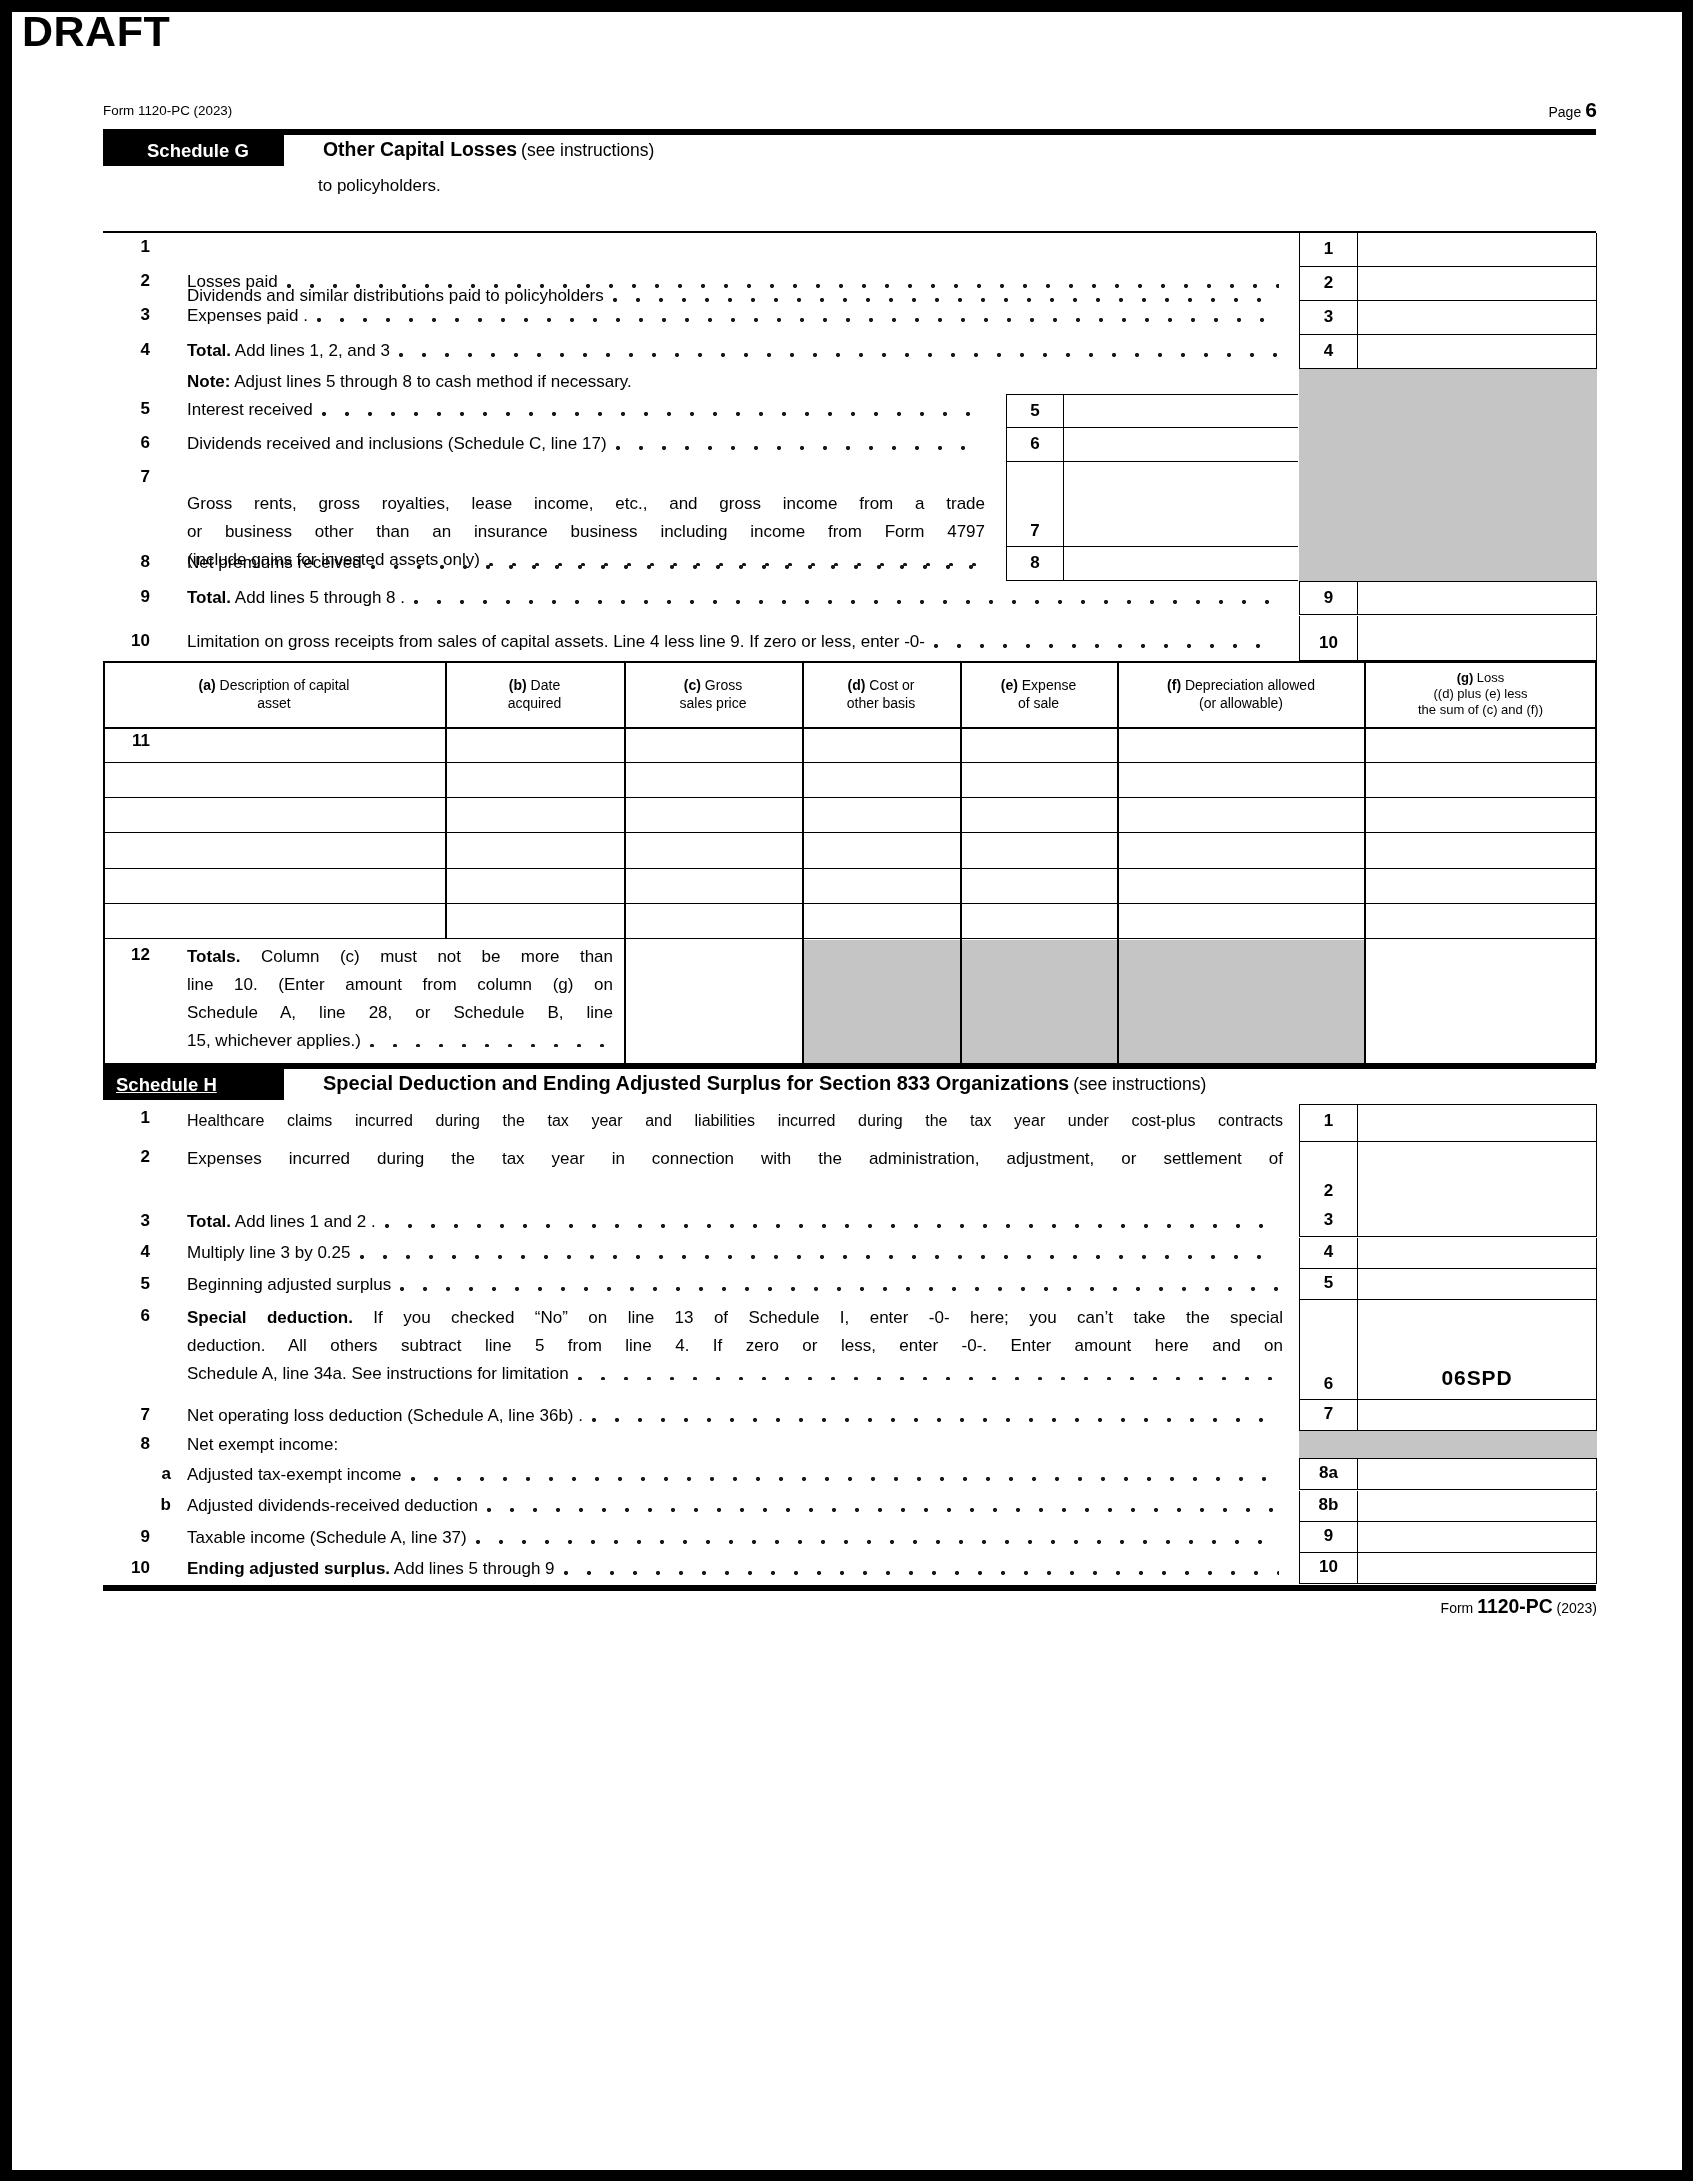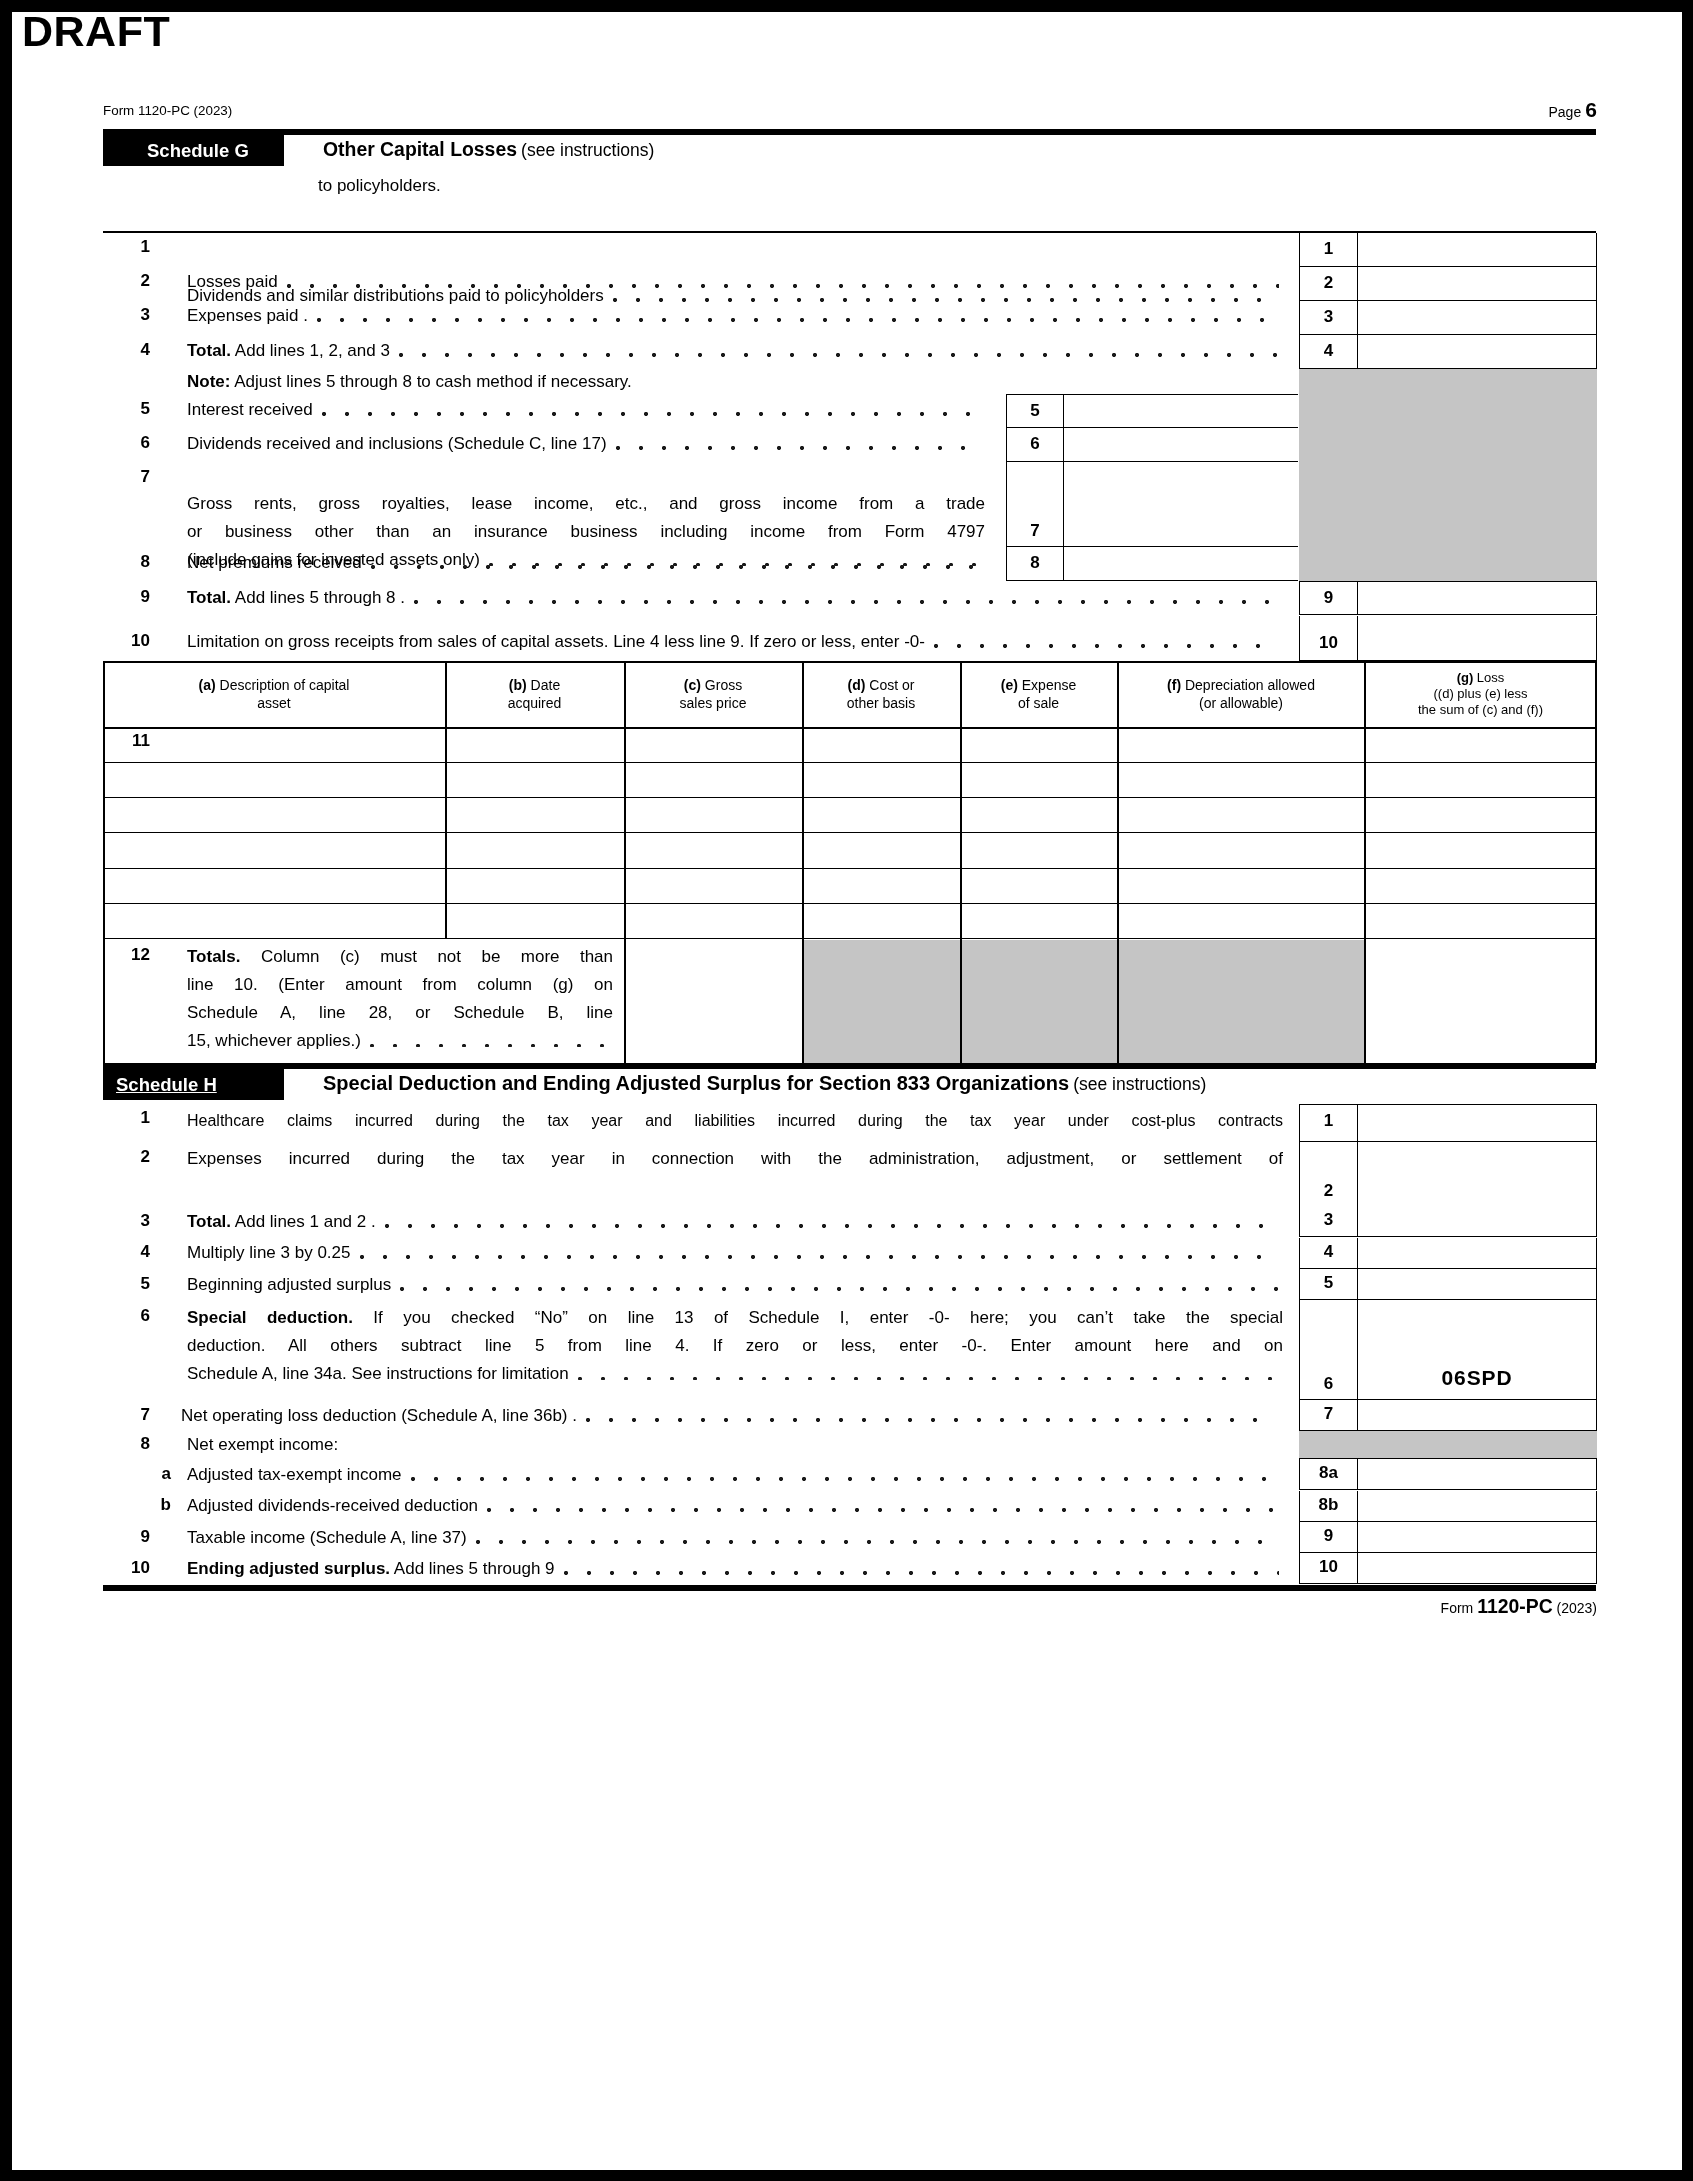--- a/index.html
+++ b/index.html
@@ -298,21 +298,21 @@
       <span class="t">Schedule A, line 34a. See instructions for limitation</span>
       <span class="leader" style="margin-top:16.6px;"></span>
     </div>
 </div>
 <div class="abs ncell cellbottom" style="top:1300px;height:100px;padding-top:0;">6</div>
 <div class="abs acell cellbottom" style="top:1300px;height:100px;padding-bottom:9.2px;">
     <span class="spd">06SPD</span>
   </div>
 
 <div class="abs num" style="top:1405px;">7</div>
-<div class="abs desc flexline" style="left:181px;top:1405px;width:1096px;">
+<div class="abs desc flexline" style="left:187px;top:1405px;width:1096px;">
   <span class="t">Net operating loss deduction (Schedule A, line 36b) .</span>
     <span class="leader"></span>
 </div>
 <div class="abs ncell" style="top:1400px;height:31px;padding-top:3.7px;">7</div>
 <div class="abs acell" style="top:1400px;height:31px;"></div>
 
 <div class="abs num" style="top:1434px;">8</div>
 <div class="abs desc" style="left:187px;top:1434px;">Net exempt income:</div>
 <div class="abs gray" style="left:1299px;top:1431px;width:298px;height:28px;border-bottom:1.8px solid #000;"></div>
 

